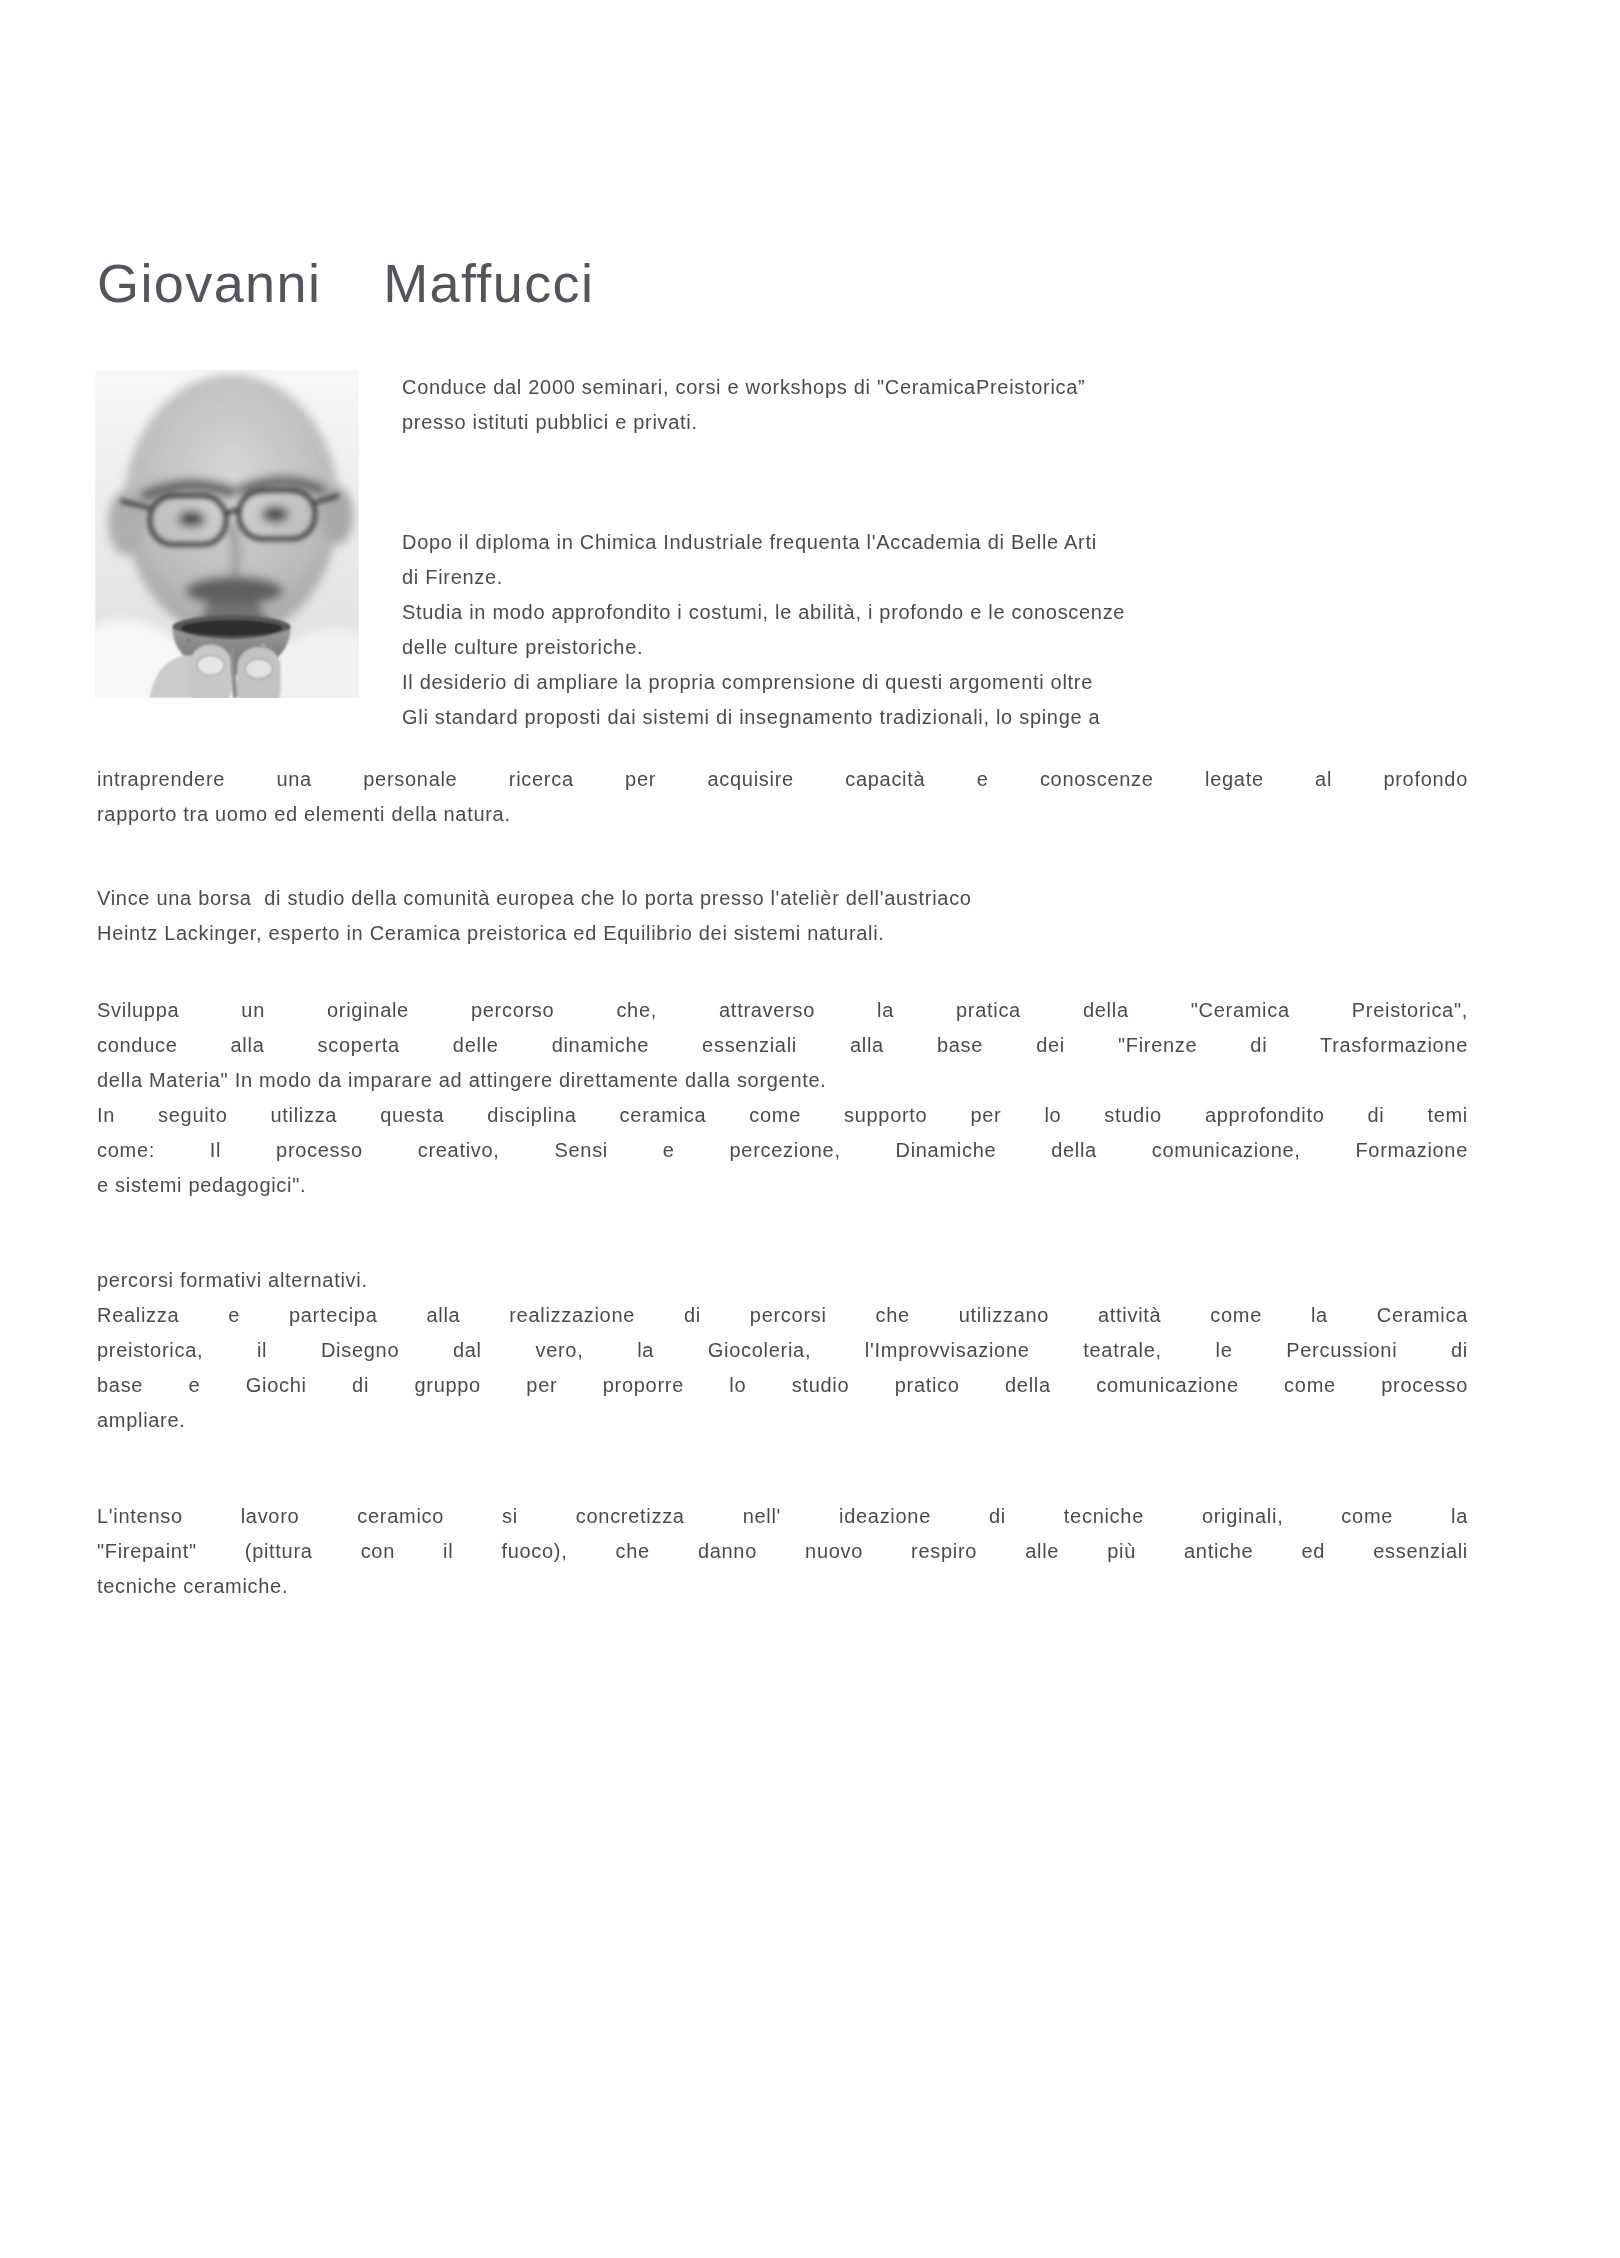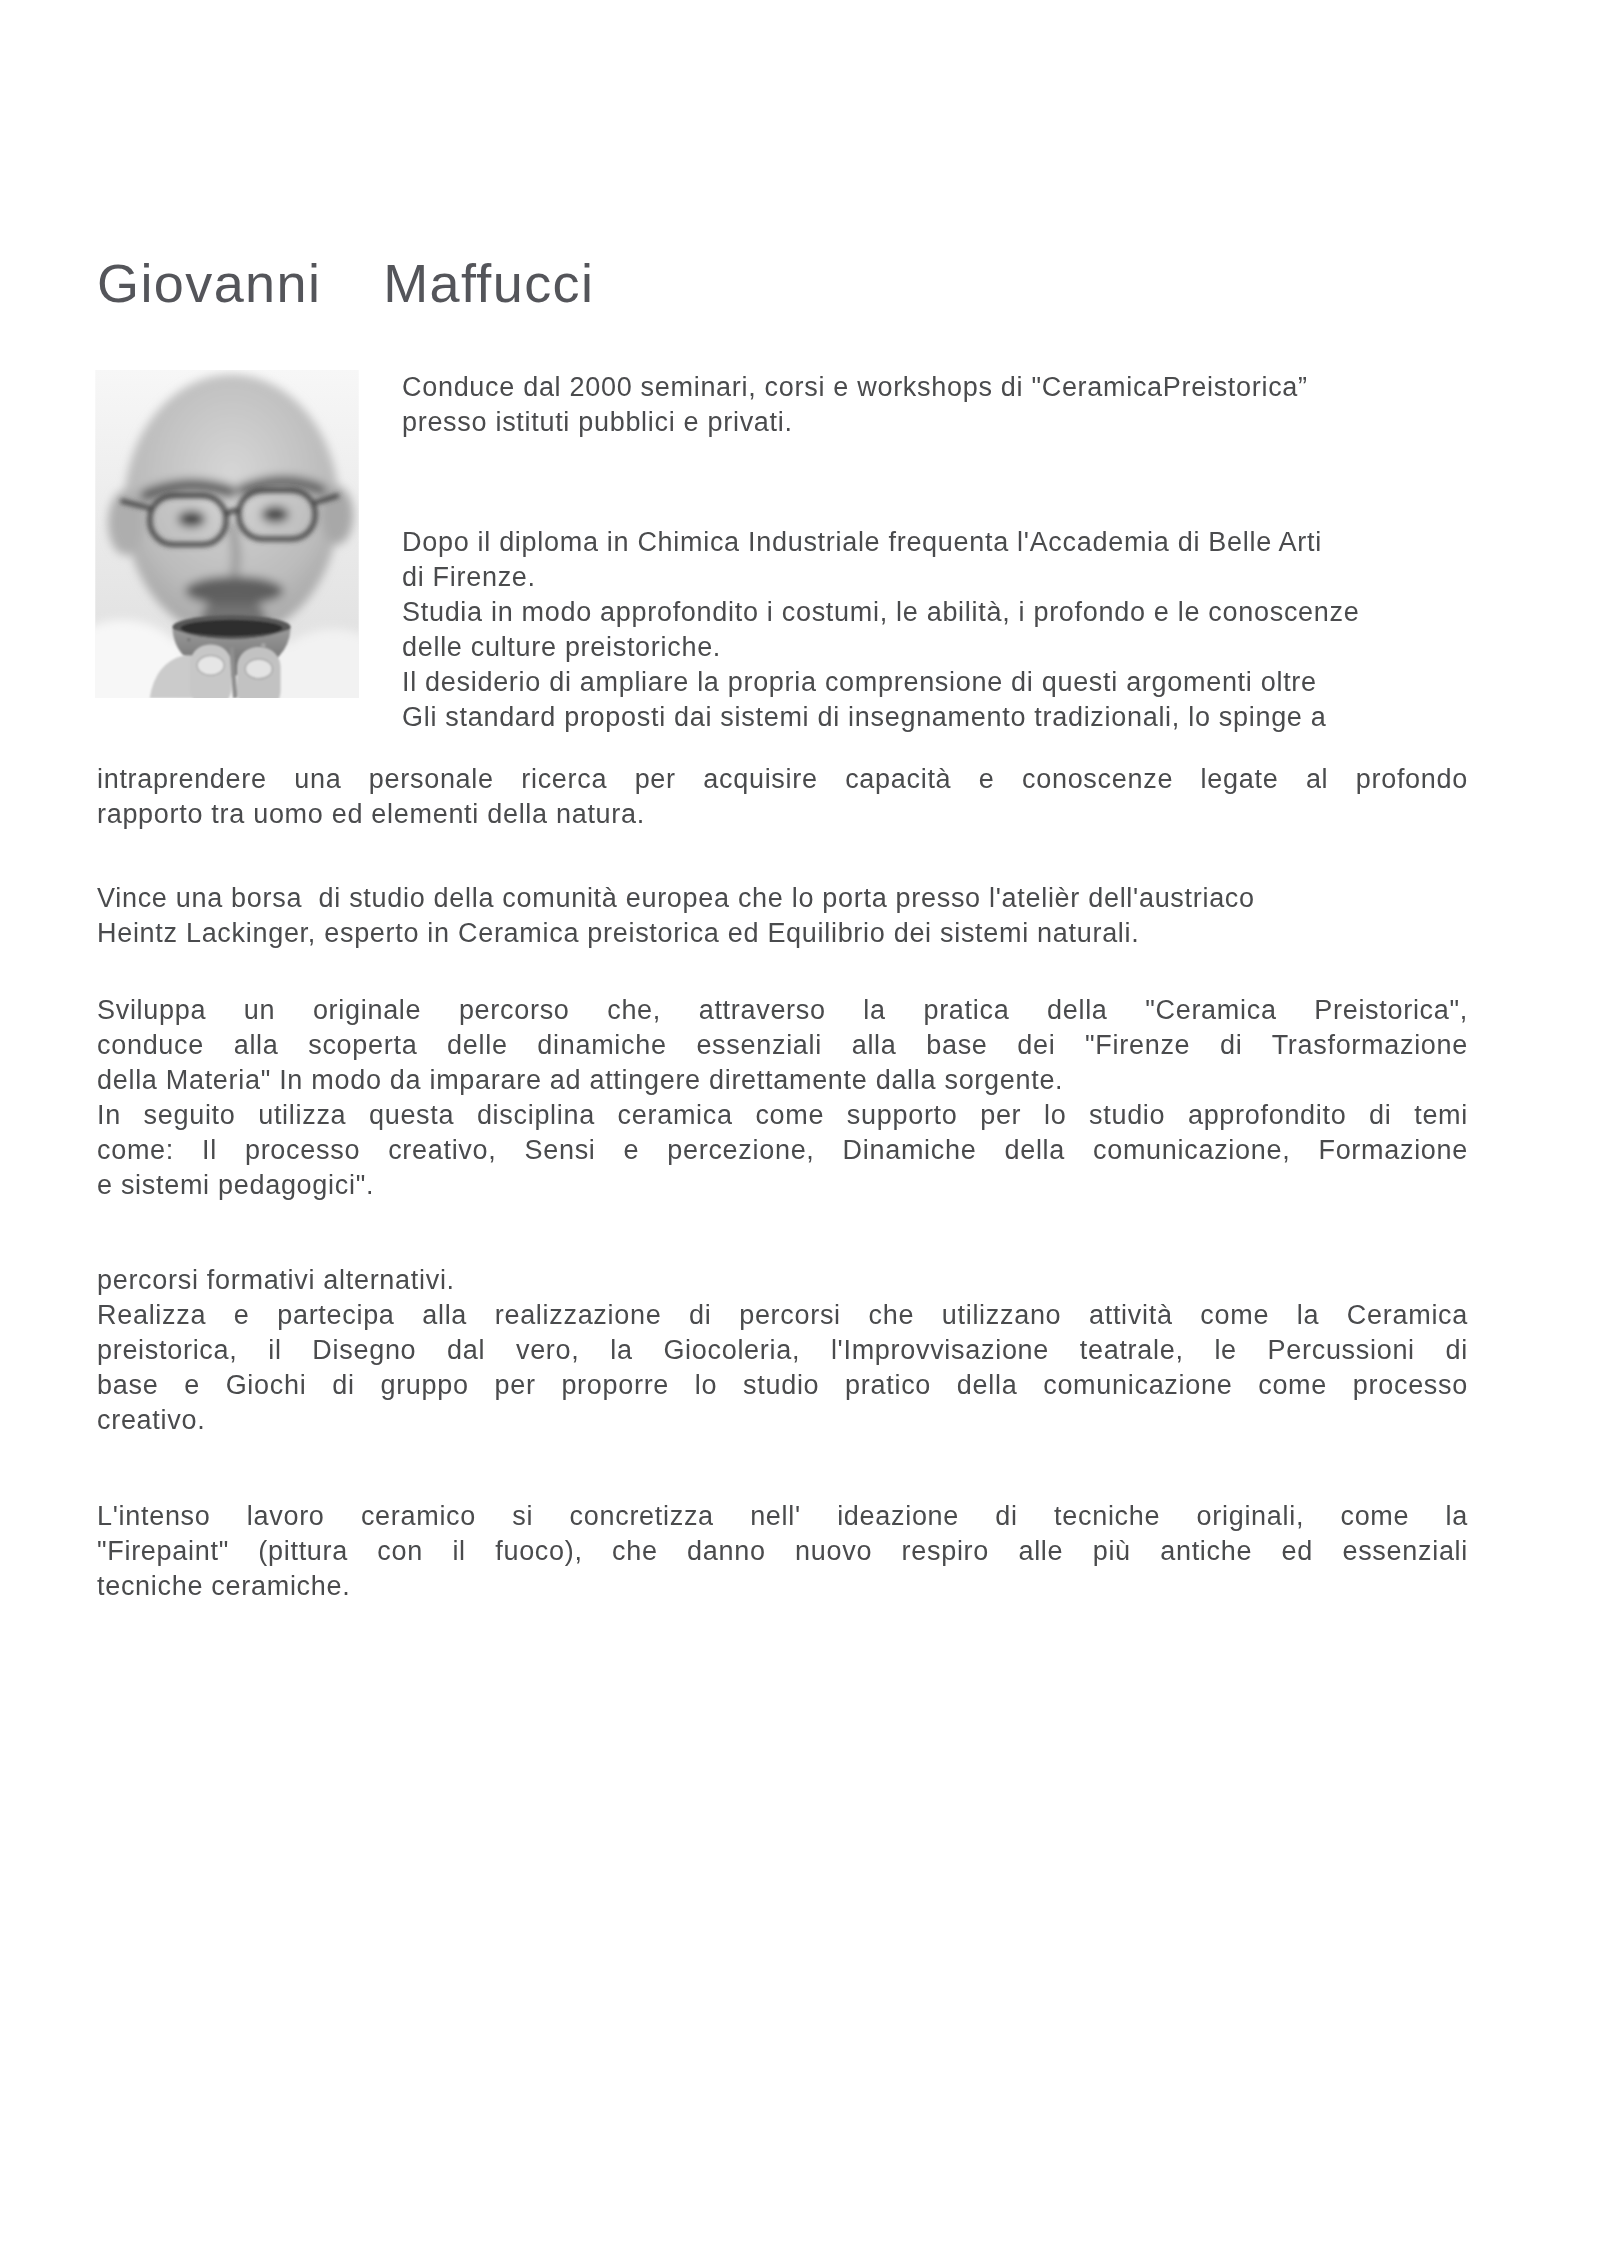--- a/index.html
+++ b/index.html
@@ -25,21 +25,21 @@
   .photo {
     position: absolute; left: -1.8px; top: 0;
     width: 264px; height: 328px; overflow: hidden;
   }
   .photo svg { display: block; }
 
   .col { margin-left: 305px; width: 1069px; }
 
   .para { margin: 0; padding: 0; }
   .line {
-    font-size: 27px; line-height: 35px;
+    font-size: 20px; line-height: 35px;
     letter-spacing: 0.7px;
     white-space: pre;
     color: #4a4b4d;
   }
   .line.just {
     white-space: normal;
     text-align: justify;
     text-align-last: justify;
   }
 
@@ -170,21 +170,21 @@
     <span class="line just" style="display:block">In seguito utilizza questa disciplina ceramica come supporto per lo studio approfondito di temi</span>
     <span class="line just" style="display:block">come: Il processo creativo, Sensi e percezione, Dinamiche della comunicazione, Formazione</span>
     <span class="line" style="display:block">e sistemi pedagogici".</span>
   </p>
 
   <p class="para p5">
     <span class="line" style="display:block">percorsi formativi alternativi.</span>
     <span class="line just" style="display:block">Realizza e partecipa alla realizzazione di percorsi che utilizzano attività come la Ceramica</span>
     <span class="line just" style="display:block">preistorica, il Disegno dal vero, la Giocoleria, l'Improvvisazione teatrale, le Percussioni di</span>
     <span class="line just" style="display:block">base e Giochi di gruppo per proporre lo studio pratico della comunicazione come processo</span>
-    <span class="line" style="display:block">creativo.</span>
+    <span class="line" style="display:block">ampliare.</span>
   </p>
 
   <p class="para p6">
     <span class="line just" style="display:block">L'intenso lavoro ceramico si concretizza nell' ideazione di tecniche originali, come la</span>
     <span class="line just" style="display:block">"Firepaint" (pittura con il fuoco), che danno nuovo respiro alle più antiche ed essenziali</span>
     <span class="line" style="display:block">tecniche ceramiche.</span>
   </p>
 
 </div>
 

